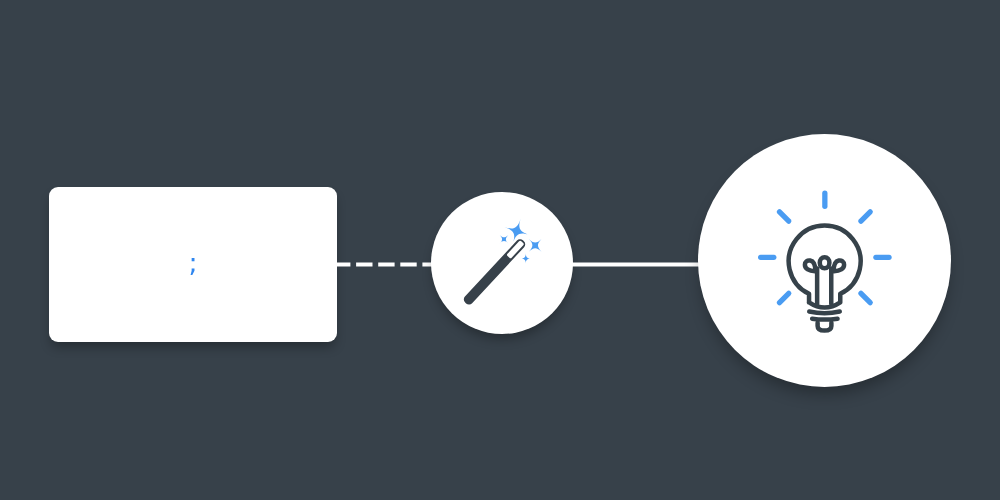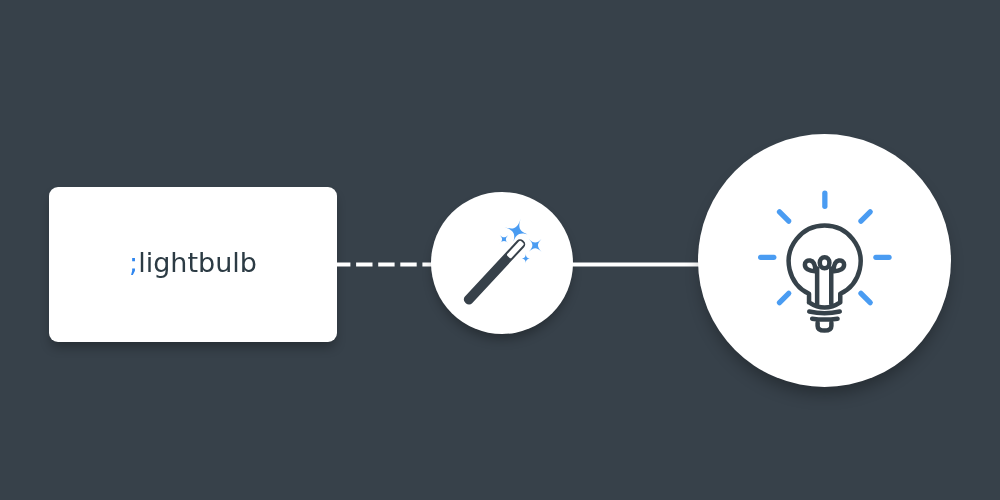--- a/index.html
+++ b/index.html
@@ -30,21 +30,20 @@
   .circle svg{position:absolute;left:0;top:0;display:block;}
 </style>
 </head>
 <body>
 
 <div class="stage">
 
   <div class="card">
     <div class="card-label">
         <span class="semi">;</span>
-        <span>lightbulb</span>
       </div>
   </div>
 
   <svg class="dash" width="96" height="6" viewBox="0 0 96 6">
     <line x1="0" y1="2.5" x2="96" y2="2.5" stroke="#ffffff" stroke-width="4.1" stroke-dasharray="16.4 5.7" stroke-dashoffset="3.0"></line>
   </svg>
 
   <div class="circle wand">
     <svg width="142" height="142" viewBox="0 0 100 100">
       <defs>

